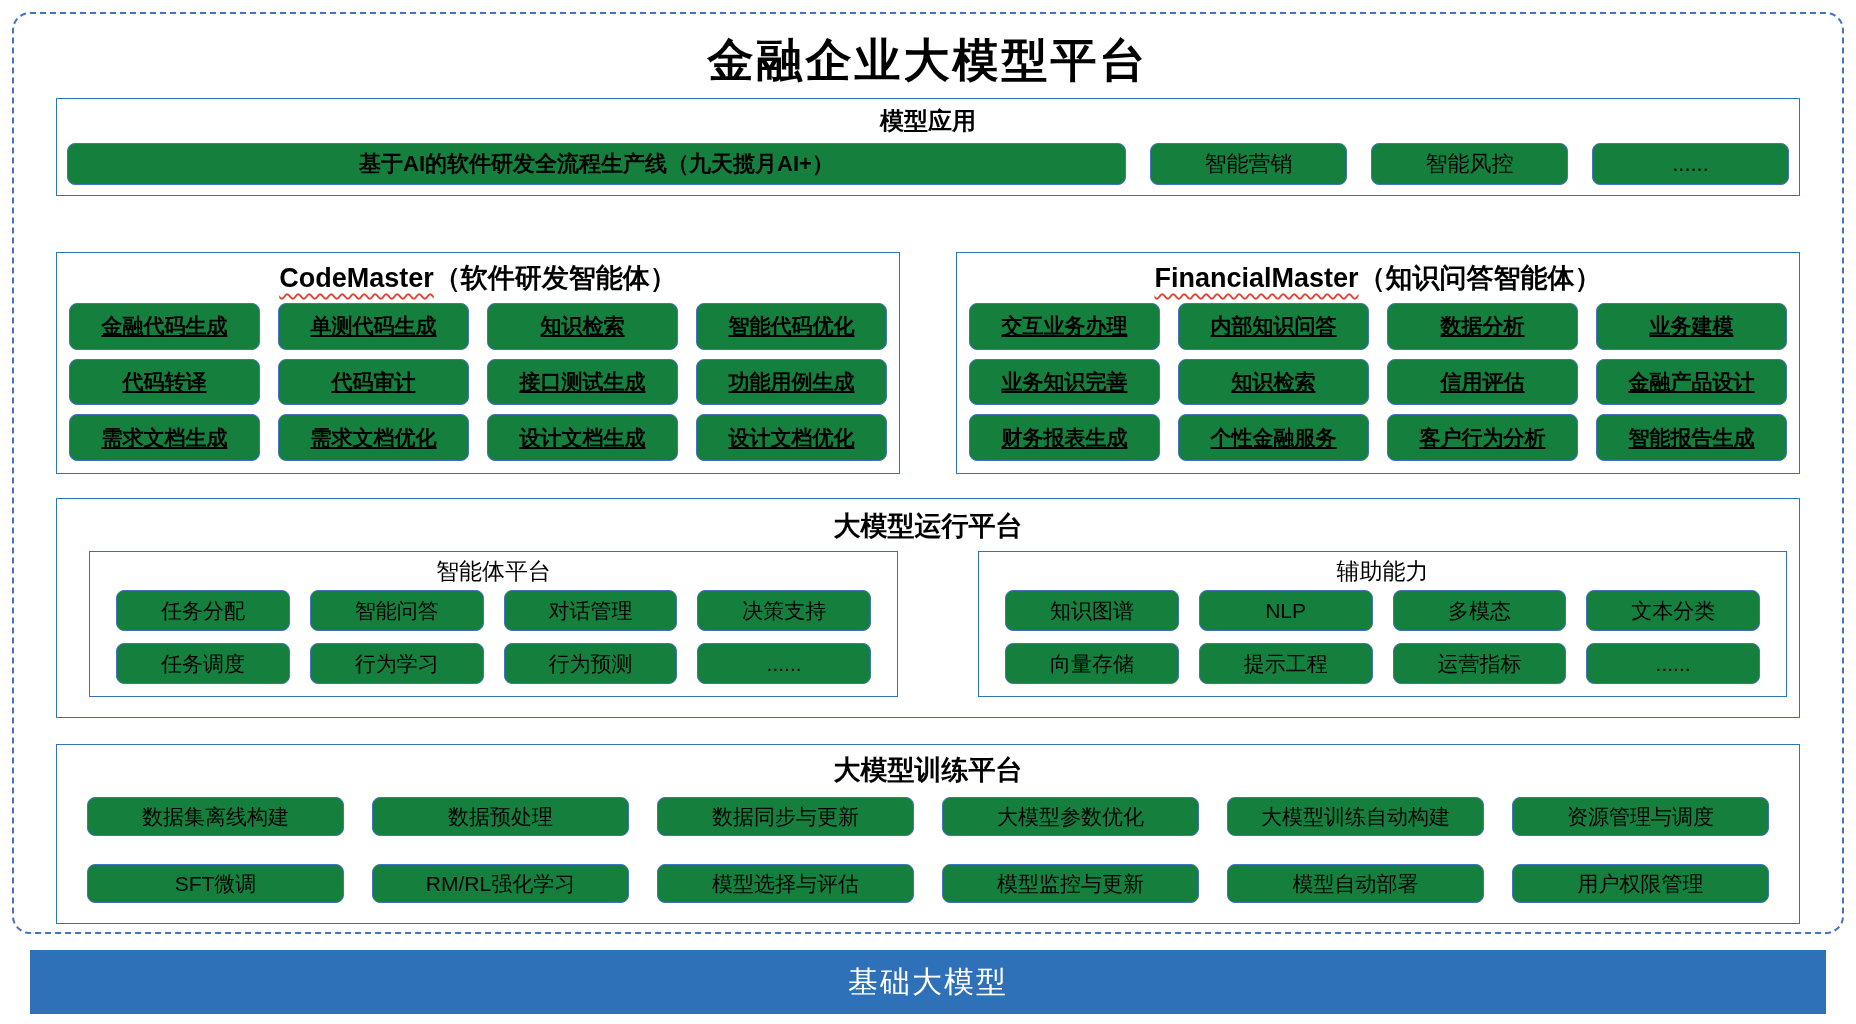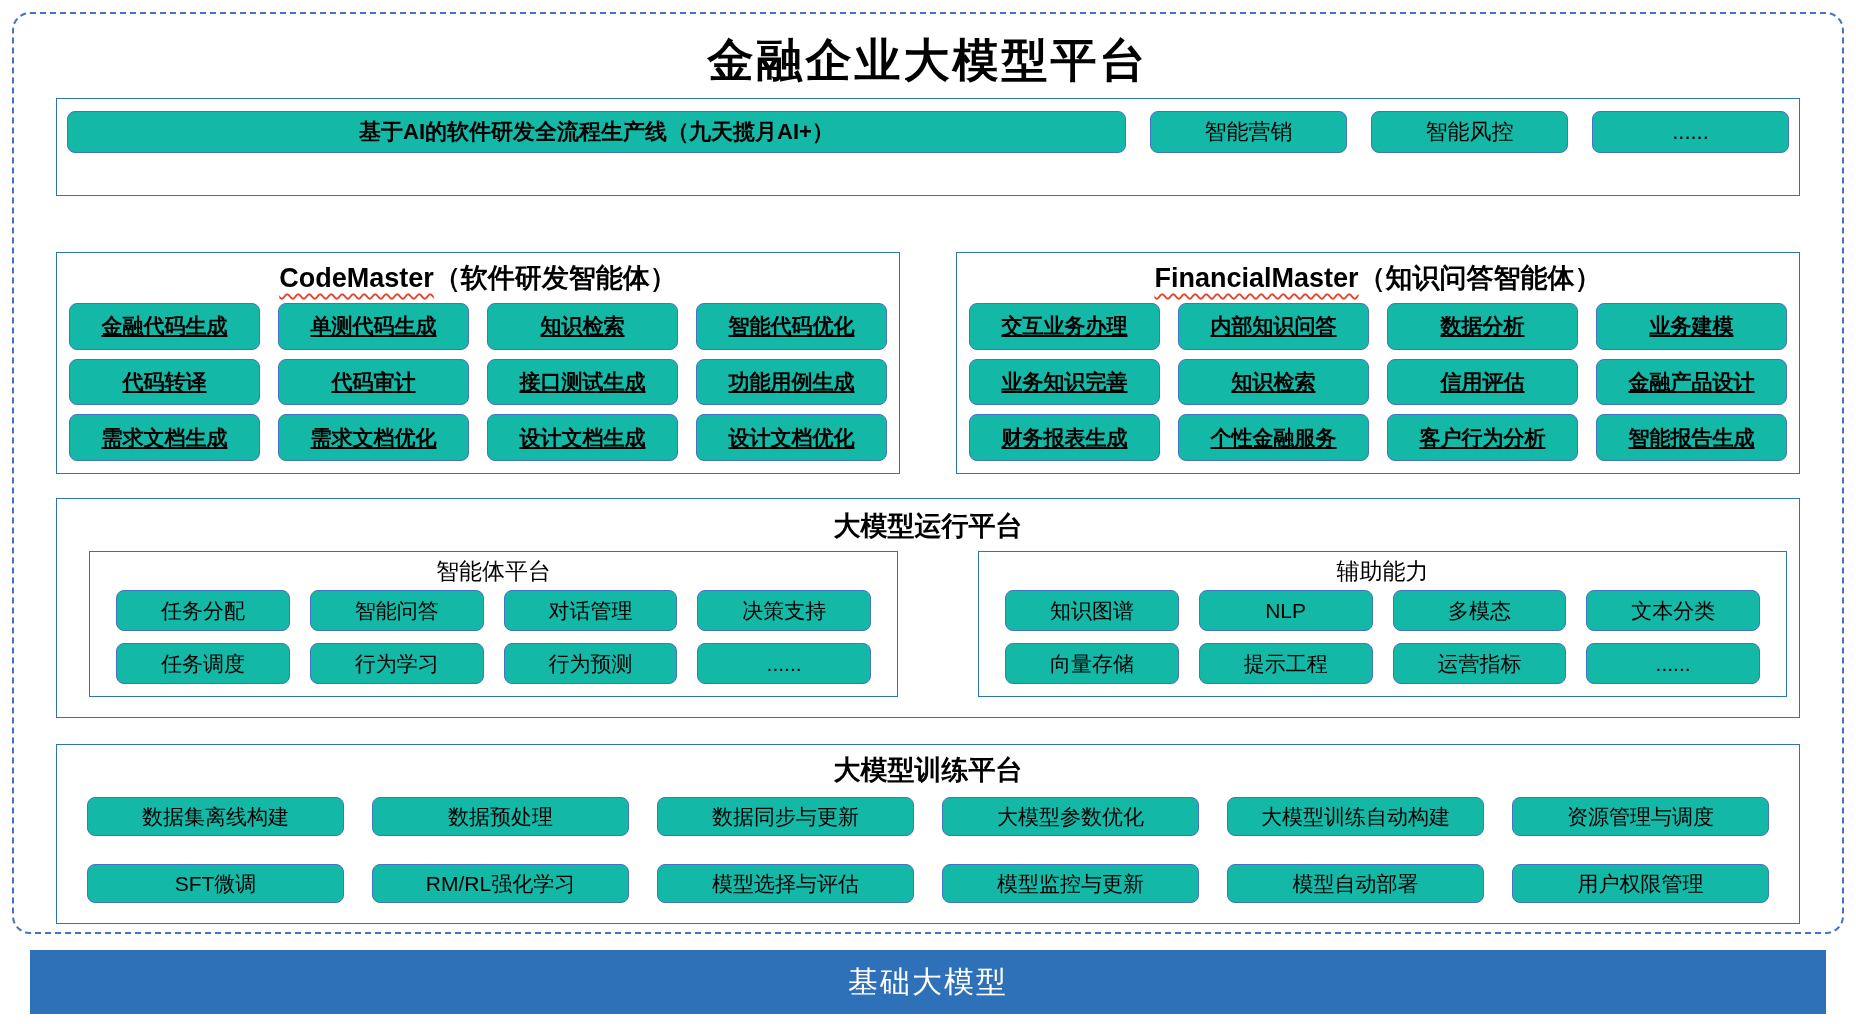--- a/index.html
+++ b/index.html
@@ -37,21 +37,21 @@
     letter-spacing:3px;
   }
   
   .sec{border:1.5px solid var(--section-border);background:#fff;}
   .sec-title{text-align:center;font-weight:700;font-size:24px;line-height:32px;}
   .sec-title.big{font-size:27px;line-height:38px;}
   
   .item{
     border:1.5px solid var(--item-border);
     border-radius:8px;
-    background:#14b8a6;
+    background:#15803d;
     display:flex;align-items:center;justify-content:center;
     font-size:21px;
     white-space:nowrap;
     overflow:hidden;
   }
   .bold{font-weight:700;}
 
   
   .sec-apps{margin-top:8px;height:98px;padding:6px 10px 10px 10px;}
   .apps-row{display:flex;gap:24px;margin-top:6px;height:42px;}
@@ -93,20 +93,21 @@
   }
 </style>
 </head>
 <body>
 
 <div class="frame">
 
   <h1 class="main-title">金融企业大模型平台</h1>
 
   <section class="sec sec-apps">
+    <div class="sec-title">模型应用</div>
     <div class="apps-row">
       <div class="item bold app-main">基于AI的软件研发全流程生产线（九天揽月AI+）</div>
       <div class="apps-small">
 
       <div class="item">智能营销</div>
           <div class="item">智能风控</div>
           <div class="item">......</div>
         </div>
     </div>
   </section>

